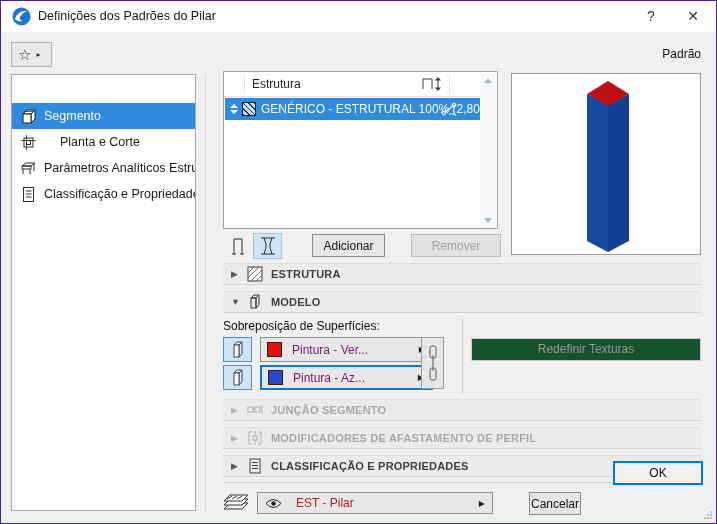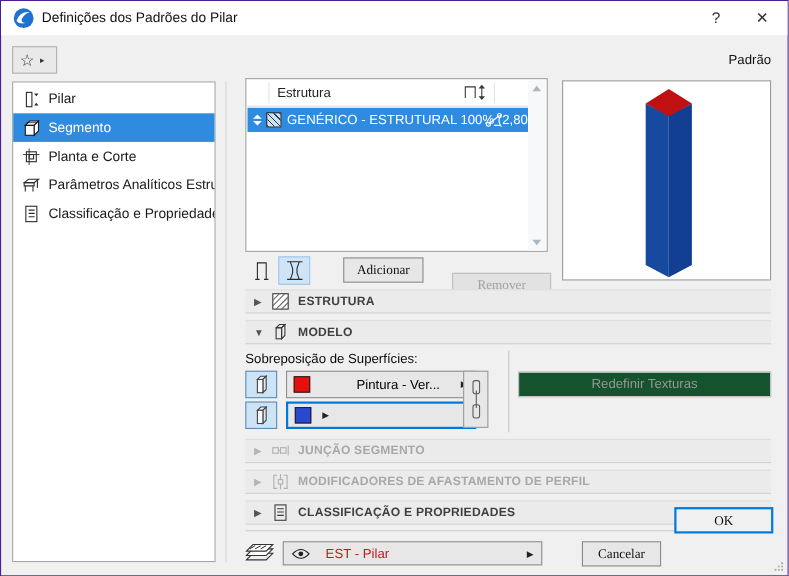--- a/index.html
+++ b/index.html
@@ -63,42 +63,42 @@
   .sb-tri-up { width:0; height:0; border-left:4px solid transparent; border-right:4px solid transparent;
                border-bottom:5px solid #aab6c2; }
   .sb-tri-dn { width:0; height:0; border-left:4px solid transparent; border-right:4px solid transparent;
                border-top:5px solid #aab6c2; }
 
   
   .tog { position:absolute; top:232px; width:29px; height:26px; display:flex;
          align-items:center; justify-content:center; }
   .tog.sel { background:#cfe4f7; border:1px solid #9ec7e8; }
   .push-btn { position:absolute; height:23px; background:#e7e7e7; border:1px solid #8a8a8a;
-              text-align:center; color:#111; font-size:12px; font-family:Liberation Serif, serif; }
+              text-align:center; color:#111; font-size:12px; font-family:Liberation Sans, sans-serif; }
   .push-btn:disabled, .push-btn.disabled { background:#e2e2e2; border-color:#bdbdbd; color:#a3a3a3; }
 
   
   .acc { position:absolute; left:222px; width:478px; height:22px; background:#ebebeb;
          border-top:1px solid #dedede; border-bottom:1px solid #d2d2d2;
          display:flex; align-items:center; }
   .acc .arrow { width:10px; margin:0 6px 0 8px; font-size:9px; color:#555; }
   .acc .ic { width:16px; height:16px; margin-right:8px; }
   .acc .txt { font-weight:bold; font-size:11px; letter-spacing:.2px; color:#3f3f3f; }
   .acc.disabled .txt { color:#a8a8a8; }
   .acc.disabled .arrow { color:#b5b5b5; }
 
   
   .ovr-label { position:absolute; left:222px; top:318px; color:#0a0a0a; }
   .surf-iconbtn { position:absolute; left:222px; width:29px; height:25px; background:#cde3f6;
                   border:1px solid #5f8cb5; display:flex; align-items:center; justify-content:center; }
   .surf-drop { position:absolute; left:259px; width:173px; height:25px; background:#e7e7e7;
                border:1px solid #8f8f8f; display:flex; align-items:center; }
   .surf-drop.focused { border:2px solid #0078d7; }
   .surf-swatch { width:15px; height:15px; border:1px solid #222; margin:0 10px 0 6px; flex:none; }
-  .surf-lbl { color:#000000; flex:1; white-space:nowrap;margin-left:32px; }
+  .surf-lbl { color:#701a75; flex:1; white-space:nowrap; }
   .drop-arrow { font-size:8px; color:#222; margin-right:7px; }
   .chain-btn { position:absolute; left:420px; top:336px; width:23px; height:52px;
                background:#e7e7e7; border:1px solid #9a9a9a; display:flex; align-items:center; justify-content:center; }
   .vsep2 { position:absolute; left:461px; top:318px; width:1px; height:74px; background:#c9c9c9; }
   .tex-label { position:absolute; left:470px; top:318px; color:#8a8a8a; }
   .tex-btn { position:absolute; left:470px; top:337px; width:230px; height:23px; background:#14532d;
              border:1px solid #c6c6c6; color:#969696; text-align:center; line-height:21px; }
 
   
   .foot-sep { position:absolute; left:222px; top:481px; width:478px; height:1px; background:#cfcfcf; }
@@ -121,38 +121,30 @@
     <span class="cap-btn" style="right:45px;">?</span>
     <span class="cap-btn" style="right:3px;">✕</span>
   </div>
 
   <div class="fav-btn">
     <span class="fav-star">☆</span>
     <span class="fav-arrow">▸</span>
   </div>
 
   <div class="sidebar">
-    <div class="side-item" style="top:2px;">
-      <svg class="ic" viewBox="0 0 17 17">
-        <rect x="4" y="2" width="5" height="13" fill="none" stroke="#2b2b2b"></rect>
-        <path d="M11,3 l4,0 l-2,2.5 Z" fill="#2b2b2b"></path>
-          <path d="M11,14 l4,0 l-2,-2.5 Z" fill="#2b2b2b"></path>
-      </svg>
-      <span class="lbl">Pilar</span>
-    </div>
     <div class="side-item sel" style="top:28px;">
       <svg class="ic" viewBox="0 0 17 17">
         <polygon points="3,6 7,2 15,2 11,6" fill="#fff" stroke="#1a1a1a"></polygon>
         <polygon points="11,6 15,2 15,11 11,15" fill="#fff" stroke="#1a1a1a"></polygon>
         <rect x="3" y="6" width="8" height="9" fill="#fff" stroke="#1a1a1a"></rect>
         <line x1="4" y1="3.5" x2="13" y2="3.5" stroke="#1a1a1a" stroke-width="0.7"></line>
       </svg>
       <span class="lbl">Segmento</span>
     </div>
-    <div class="side-item" style="top:54px;">
+    <div class="side-item" style="top:54px;gap:16px;">
       <svg class="ic" viewBox="0 0 17 17">
         <rect x="4" y="4" width="9" height="9" fill="none" stroke="#2b2b2b"></rect>
         <line x1="6.5" y1="1" x2="6.5" y2="16" stroke="#2b2b2b" stroke-width="0.8"></line>
         <line x1="1" y1="6.5" x2="16" y2="6.5" stroke="#2b2b2b" stroke-width="0.8"></line>
         <rect x="6.5" y="6.5" width="4" height="4" fill="none" stroke="#2b2b2b"></rect>
       </svg>
       <span class="lbl">Planta e Corte</span>
     </div>
     <div class="side-item" style="top:80px;">
       <svg class="ic" viewBox="0 0 17 17">
@@ -230,21 +222,21 @@
   </div>
   <div class="tog sel" style="left:252px;">
     <svg width="20" height="20" viewBox="0 0 20 20">
       <line x1="3" y1="2" x2="17" y2="2" stroke="#2b2b2b"></line>
       <line x1="3" y1="18" x2="17" y2="18" stroke="#2b2b2b"></line>
       <path d="M6,2 L8,8 L8,12 L6,18" fill="none" stroke="#2b2b2b"></path>
       <path d="M14,2 L12,8 L12,12 L14,18" fill="none" stroke="#2b2b2b"></path>
     </svg>
   </div>
   <button class="push-btn" style="left:311px; top:233px; width:73px;">Adicionar</button>
-  <button class="push-btn disabled" style="left:410px; top:247px; width:90px;">Remover</button>
+  <button class="push-btn disabled" style="left:410px; top:233px; width:90px;">Remover</button>
 
   <div class="acc" style="top:262px;">
     <span class="arrow">▶</span>
     <svg class="ic" viewBox="0 0 16 16">
       <rect x="1" y="1" width="14" height="14" fill="#fff" stroke="#3a3a3a"></rect>
       <path d="M1,12 L12,1 M1,7 L7,1 M4,15 L15,4 M9,15 L15,9" stroke="#6a6a6a" stroke-width="1" fill="none"></path>
     </svg>
     <span class="txt">ESTRUTURA</span>
   </div>
 
@@ -275,20 +267,21 @@
 
   <div class="surf-iconbtn" style="top:364px;">
     <svg width="14" height="18" viewBox="0 0 14 18">
       <polygon points="3,4 6,1 11,1 8,4" fill="#eef4fb" stroke="#444"></polygon>
       <polygon points="8,4 11,1 11,13 8,16" fill="#dce8f4" stroke="#444"></polygon>
       <rect x="3" y="4" width="5" height="12" fill="#f6faff" stroke="#444"></rect>
     </svg>
   </div>
   <div class="surf-drop focused" style="top:364px;">
     <span class="surf-swatch" style="background: rgb(41, 72, 208);"></span>
+    <span class="surf-lbl">Pintura - Az...</span>
     <span class="drop-arrow">▶</span>
   </div>
 
   <div class="chain-btn">
     <svg width="12" height="36" viewBox="0 0 12 36">
       <rect x="3" y="1" width="6" height="12" rx="2" fill="none" stroke="#5a5a5a"></rect>
       <rect x="3" y="23" width="6" height="12" rx="2" fill="none" stroke="#5a5a5a"></rect>
       <line x1="6" y1="10" x2="6" y2="26" stroke="#5a5a5a"></line>
     </svg>
   </div>
@@ -341,21 +334,21 @@
 
   <div class="combo">
     <svg style="margin-left:7px; flex:none;" width="17" height="11" viewBox="0 0 17 11">
       <path d="M1,5.5 Q8.5,-2.5 16,5.5 Q8.5,13.5 1,5.5 Z" fill="none" stroke="#222"></path>
       <circle cx="8.5" cy="5.5" r="2.2" fill="#222"></circle>
     </svg>
     <span class="txt">EST - Pilar</span>
     <span class="drop-arrow">▶</span>
   </div>
 
-  <button class="push-btn" style="left:528px; top:491px; width:72px; height:23px;">Cancelar</button>
+  <button class="push-btn" style="left:528px; top:491px; width:52px; height:23px;">Cancelar</button>
   <button class="push-btn" style="left:612px; top:460px; width:90px; height:24px; border:2px solid #0078d7; background:#f0f0f0;">OK</button>
 
   <svg class="grip" width="10" height="10" viewBox="0 0 10 10">
     <circle cx="8" cy="2" r="1" fill="#b0b0b0"></circle>
       <circle cx="8" cy="5" r="1" fill="#b0b0b0"></circle>
     <circle cx="8" cy="8" r="1" fill="#b0b0b0"></circle>
       <circle cx="5" cy="5" r="1" fill="#b0b0b0"></circle>
     <circle cx="5" cy="8" r="1" fill="#b0b0b0"></circle>
       <circle cx="2" cy="8" r="1" fill="#b0b0b0"></circle>
   </svg>

